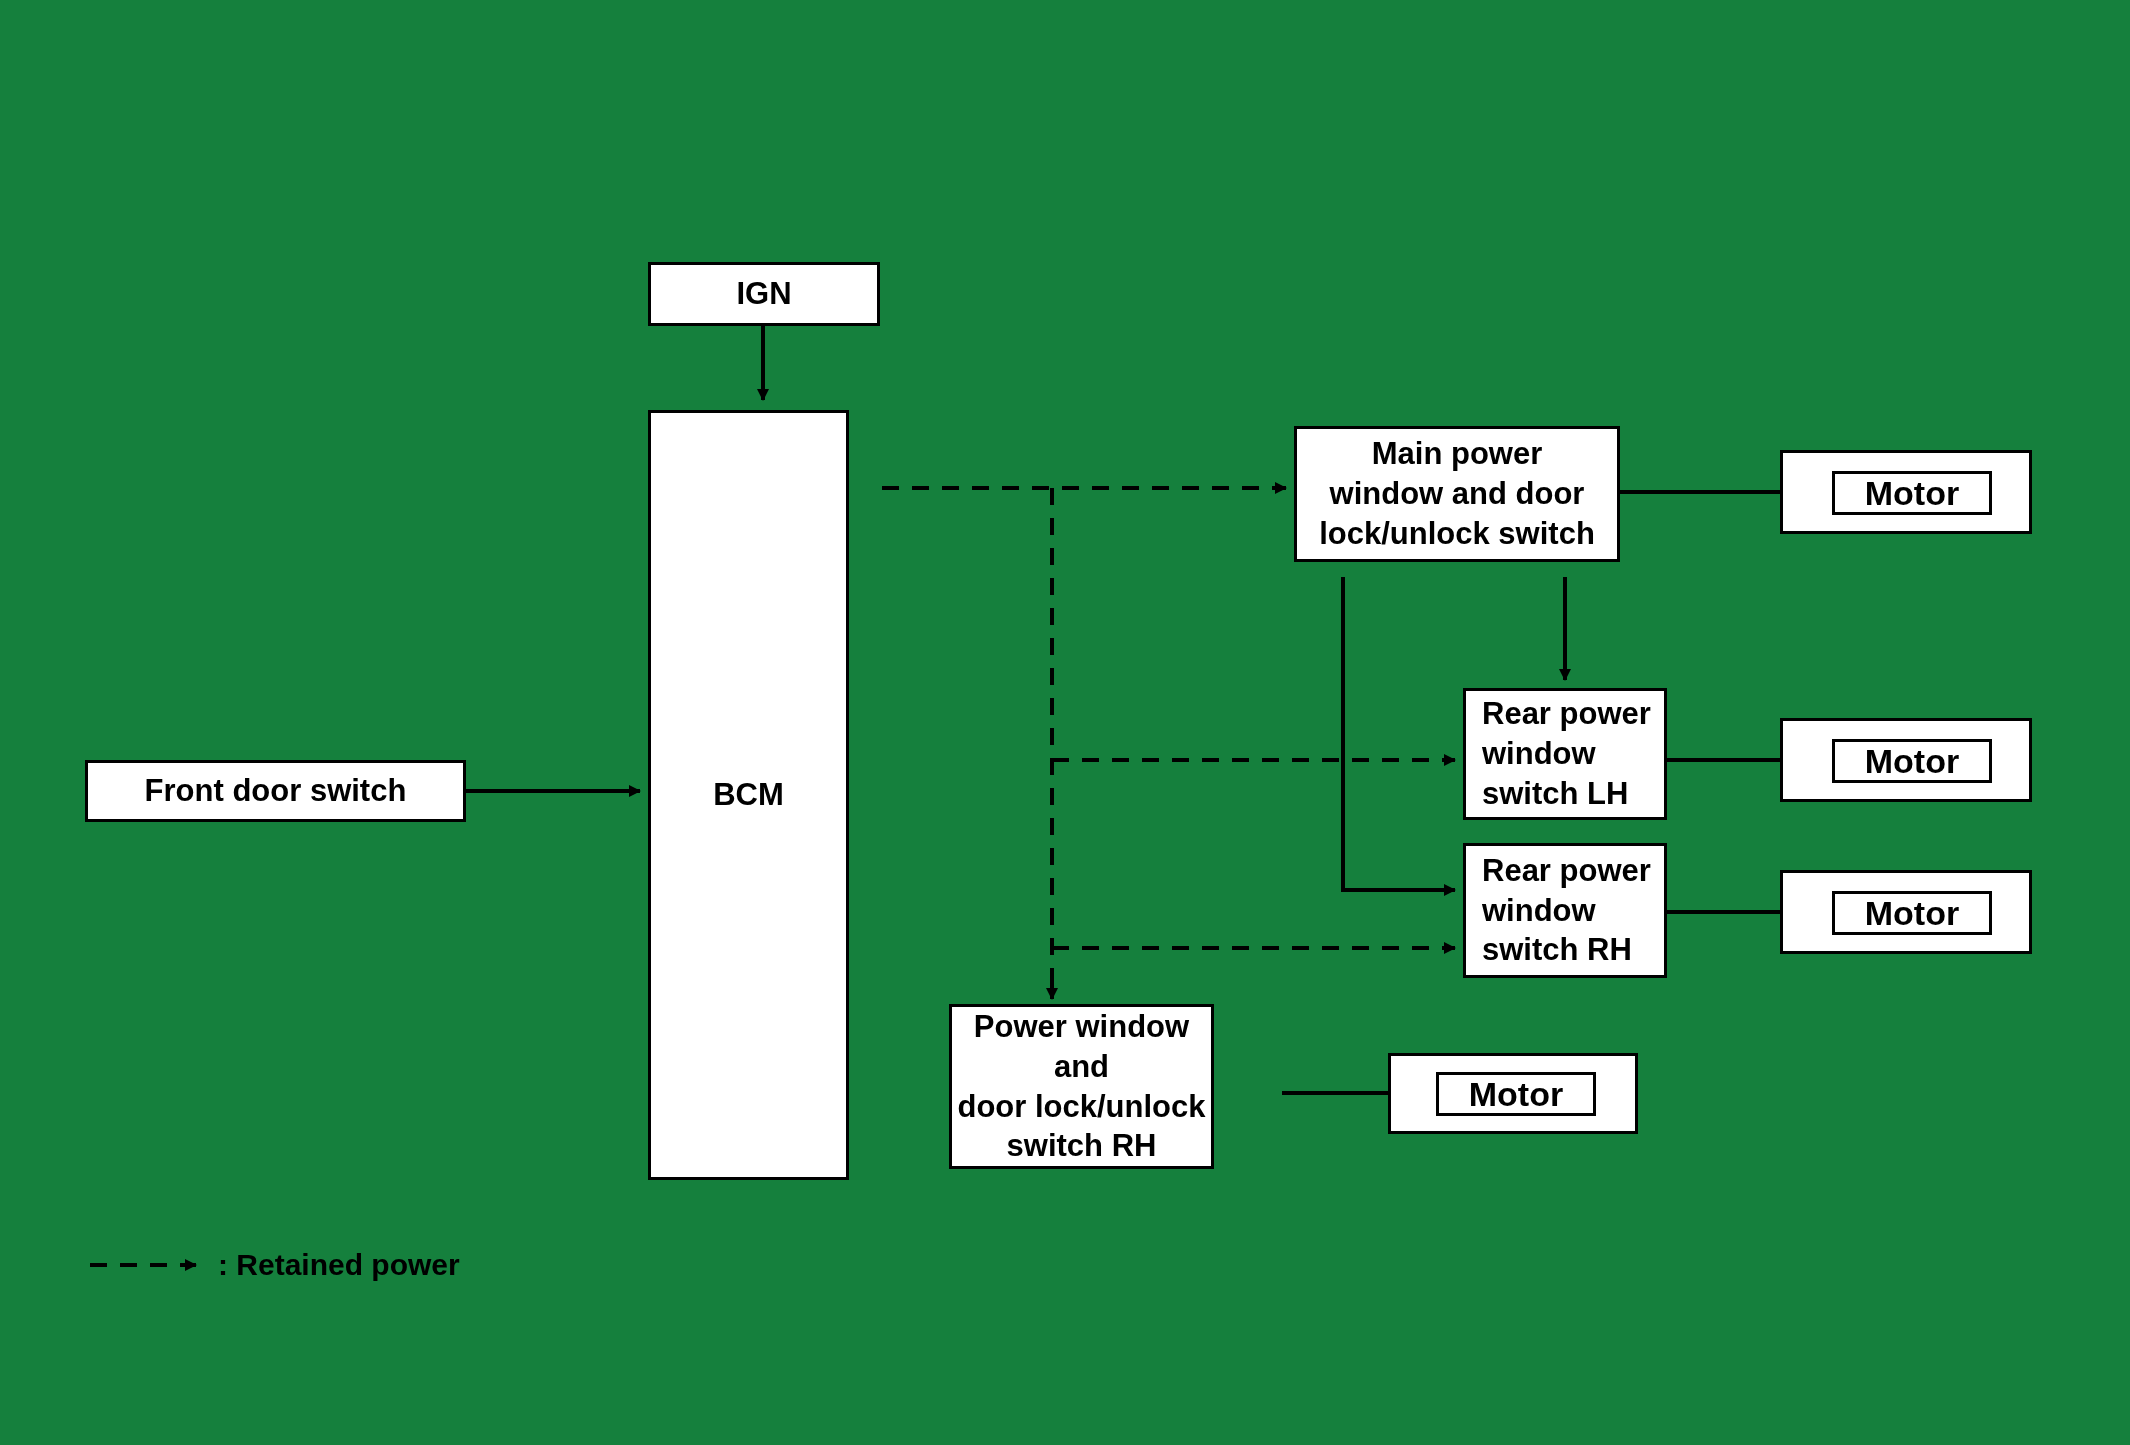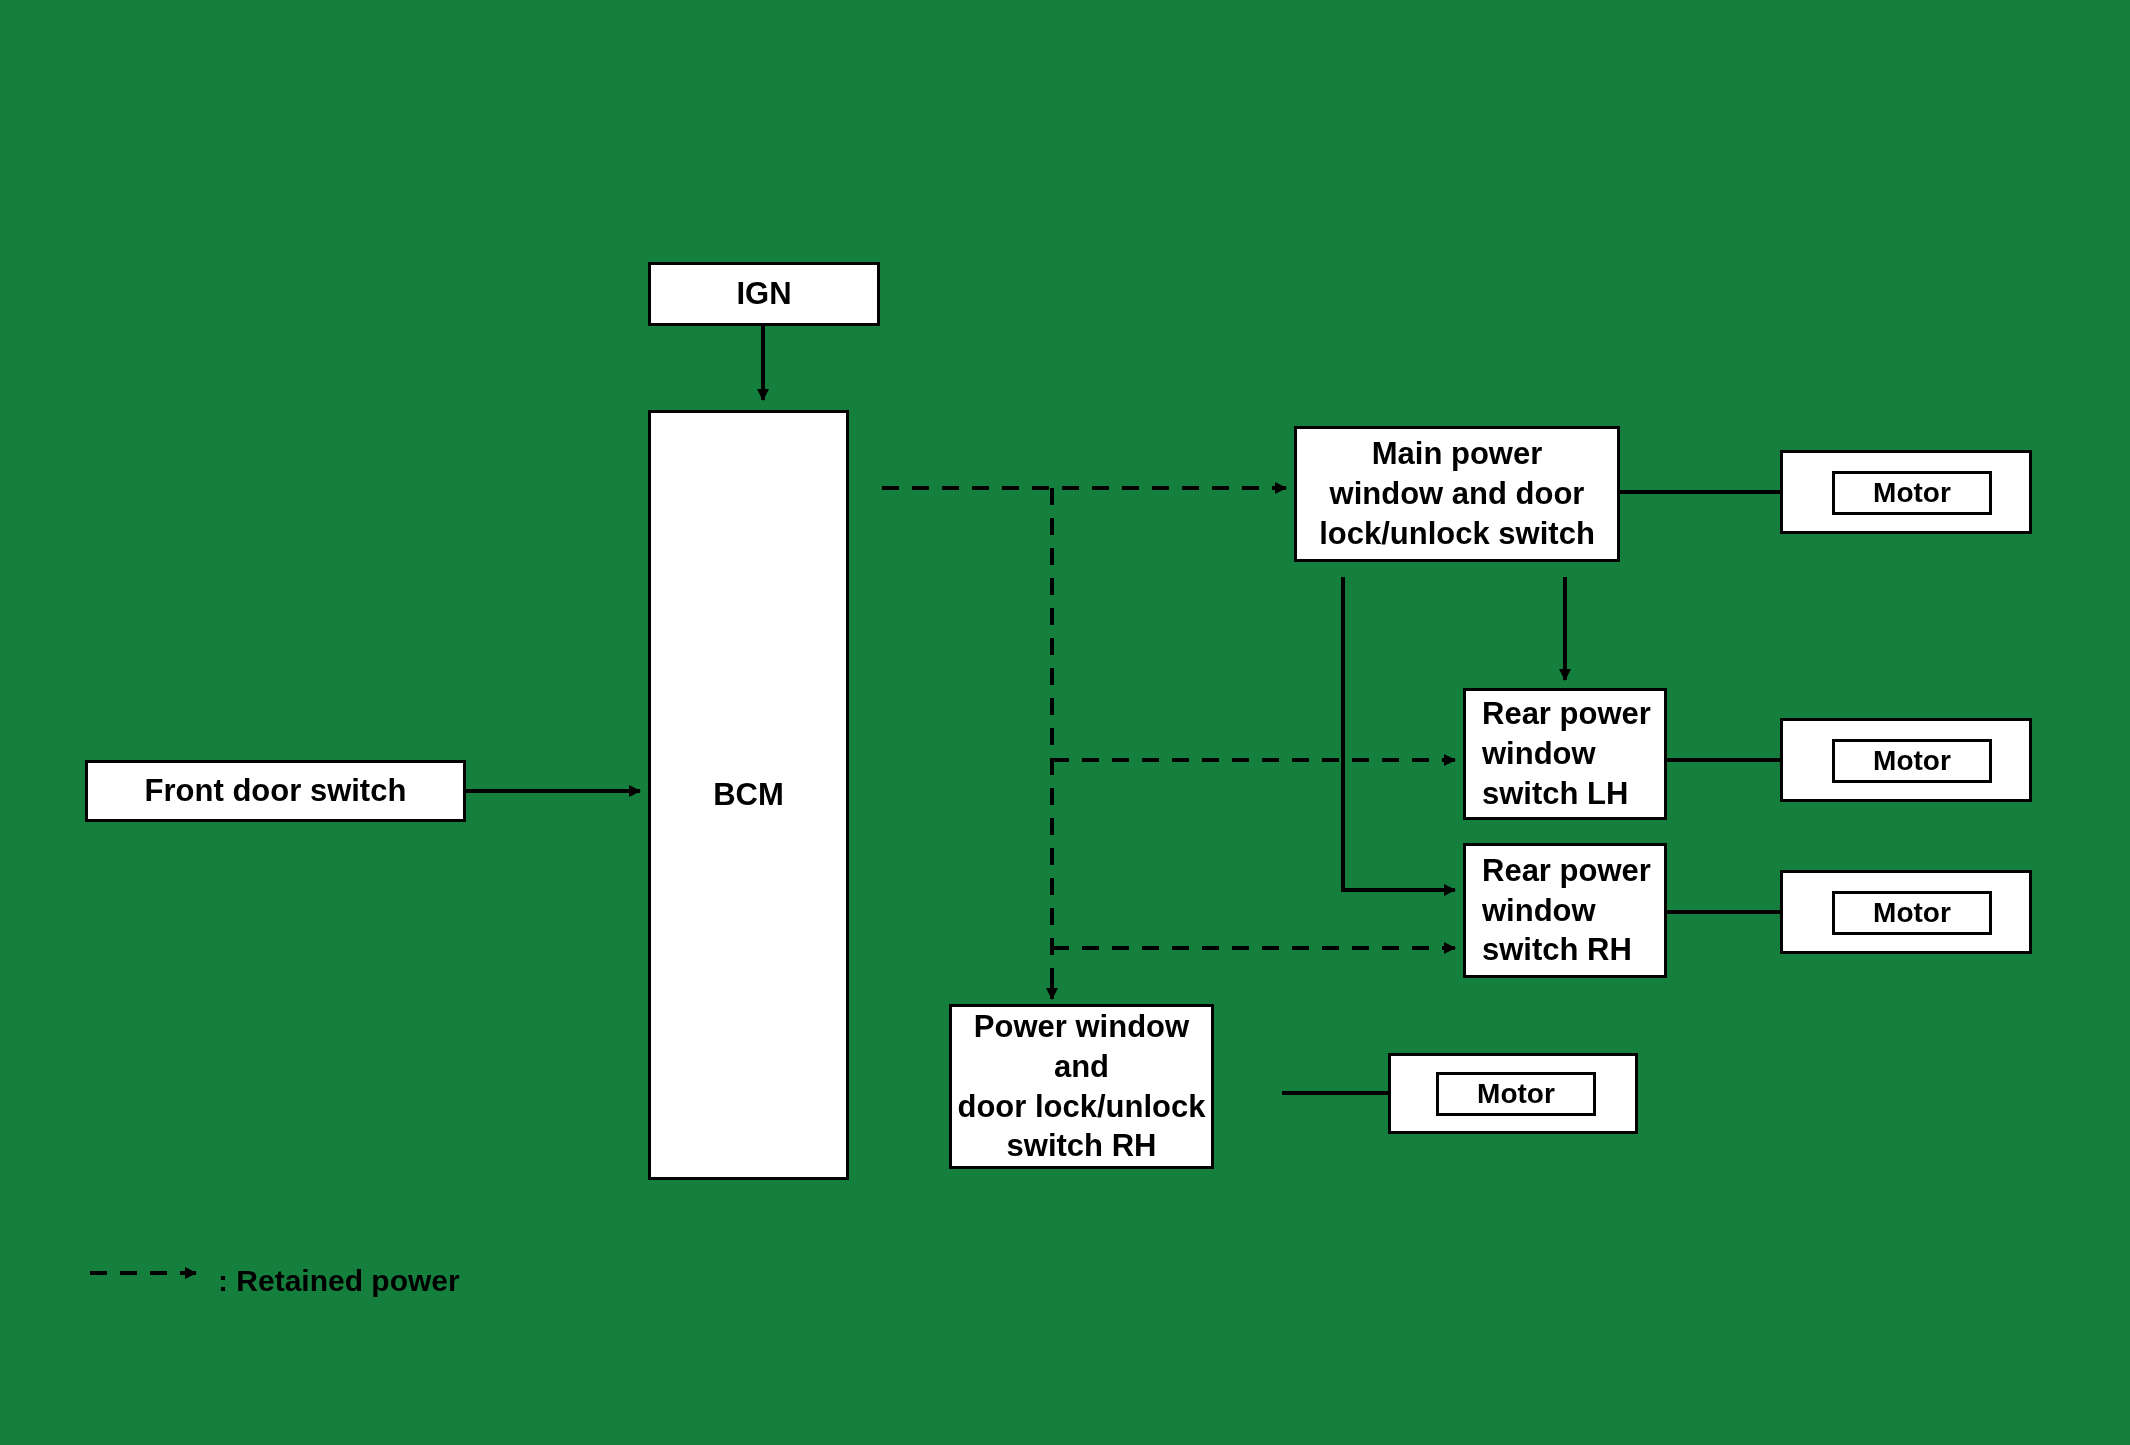--- a/index.html
+++ b/index.html
@@ -56,37 +56,36 @@
   }
   .motor-inner {
     position: absolute;
     box-sizing: border-box;
     border: 3px solid #000000;
     background: #ffffff;
     display: flex;
     align-items: center;
     justify-content: center;
     font-weight: bold;
-    font-size: 28px;
+    font-size: 34px;
     color: #000000;
     z-index: 4;
   }
   .legend {
     position: absolute;
     z-index: 3;
     display: flex;
     align-items: center;
     font-weight: bold;
     font-size: 30px;
     color: #000000;
     white-space: nowrap;
   }
   .legend-text {
     margin-left: 10px;
-    margin-top: 16px;
   }
   .legend-svg {
     display: block;
   }
 </style>
 </head>
 <body>
 
 <div id="canvas">
 

